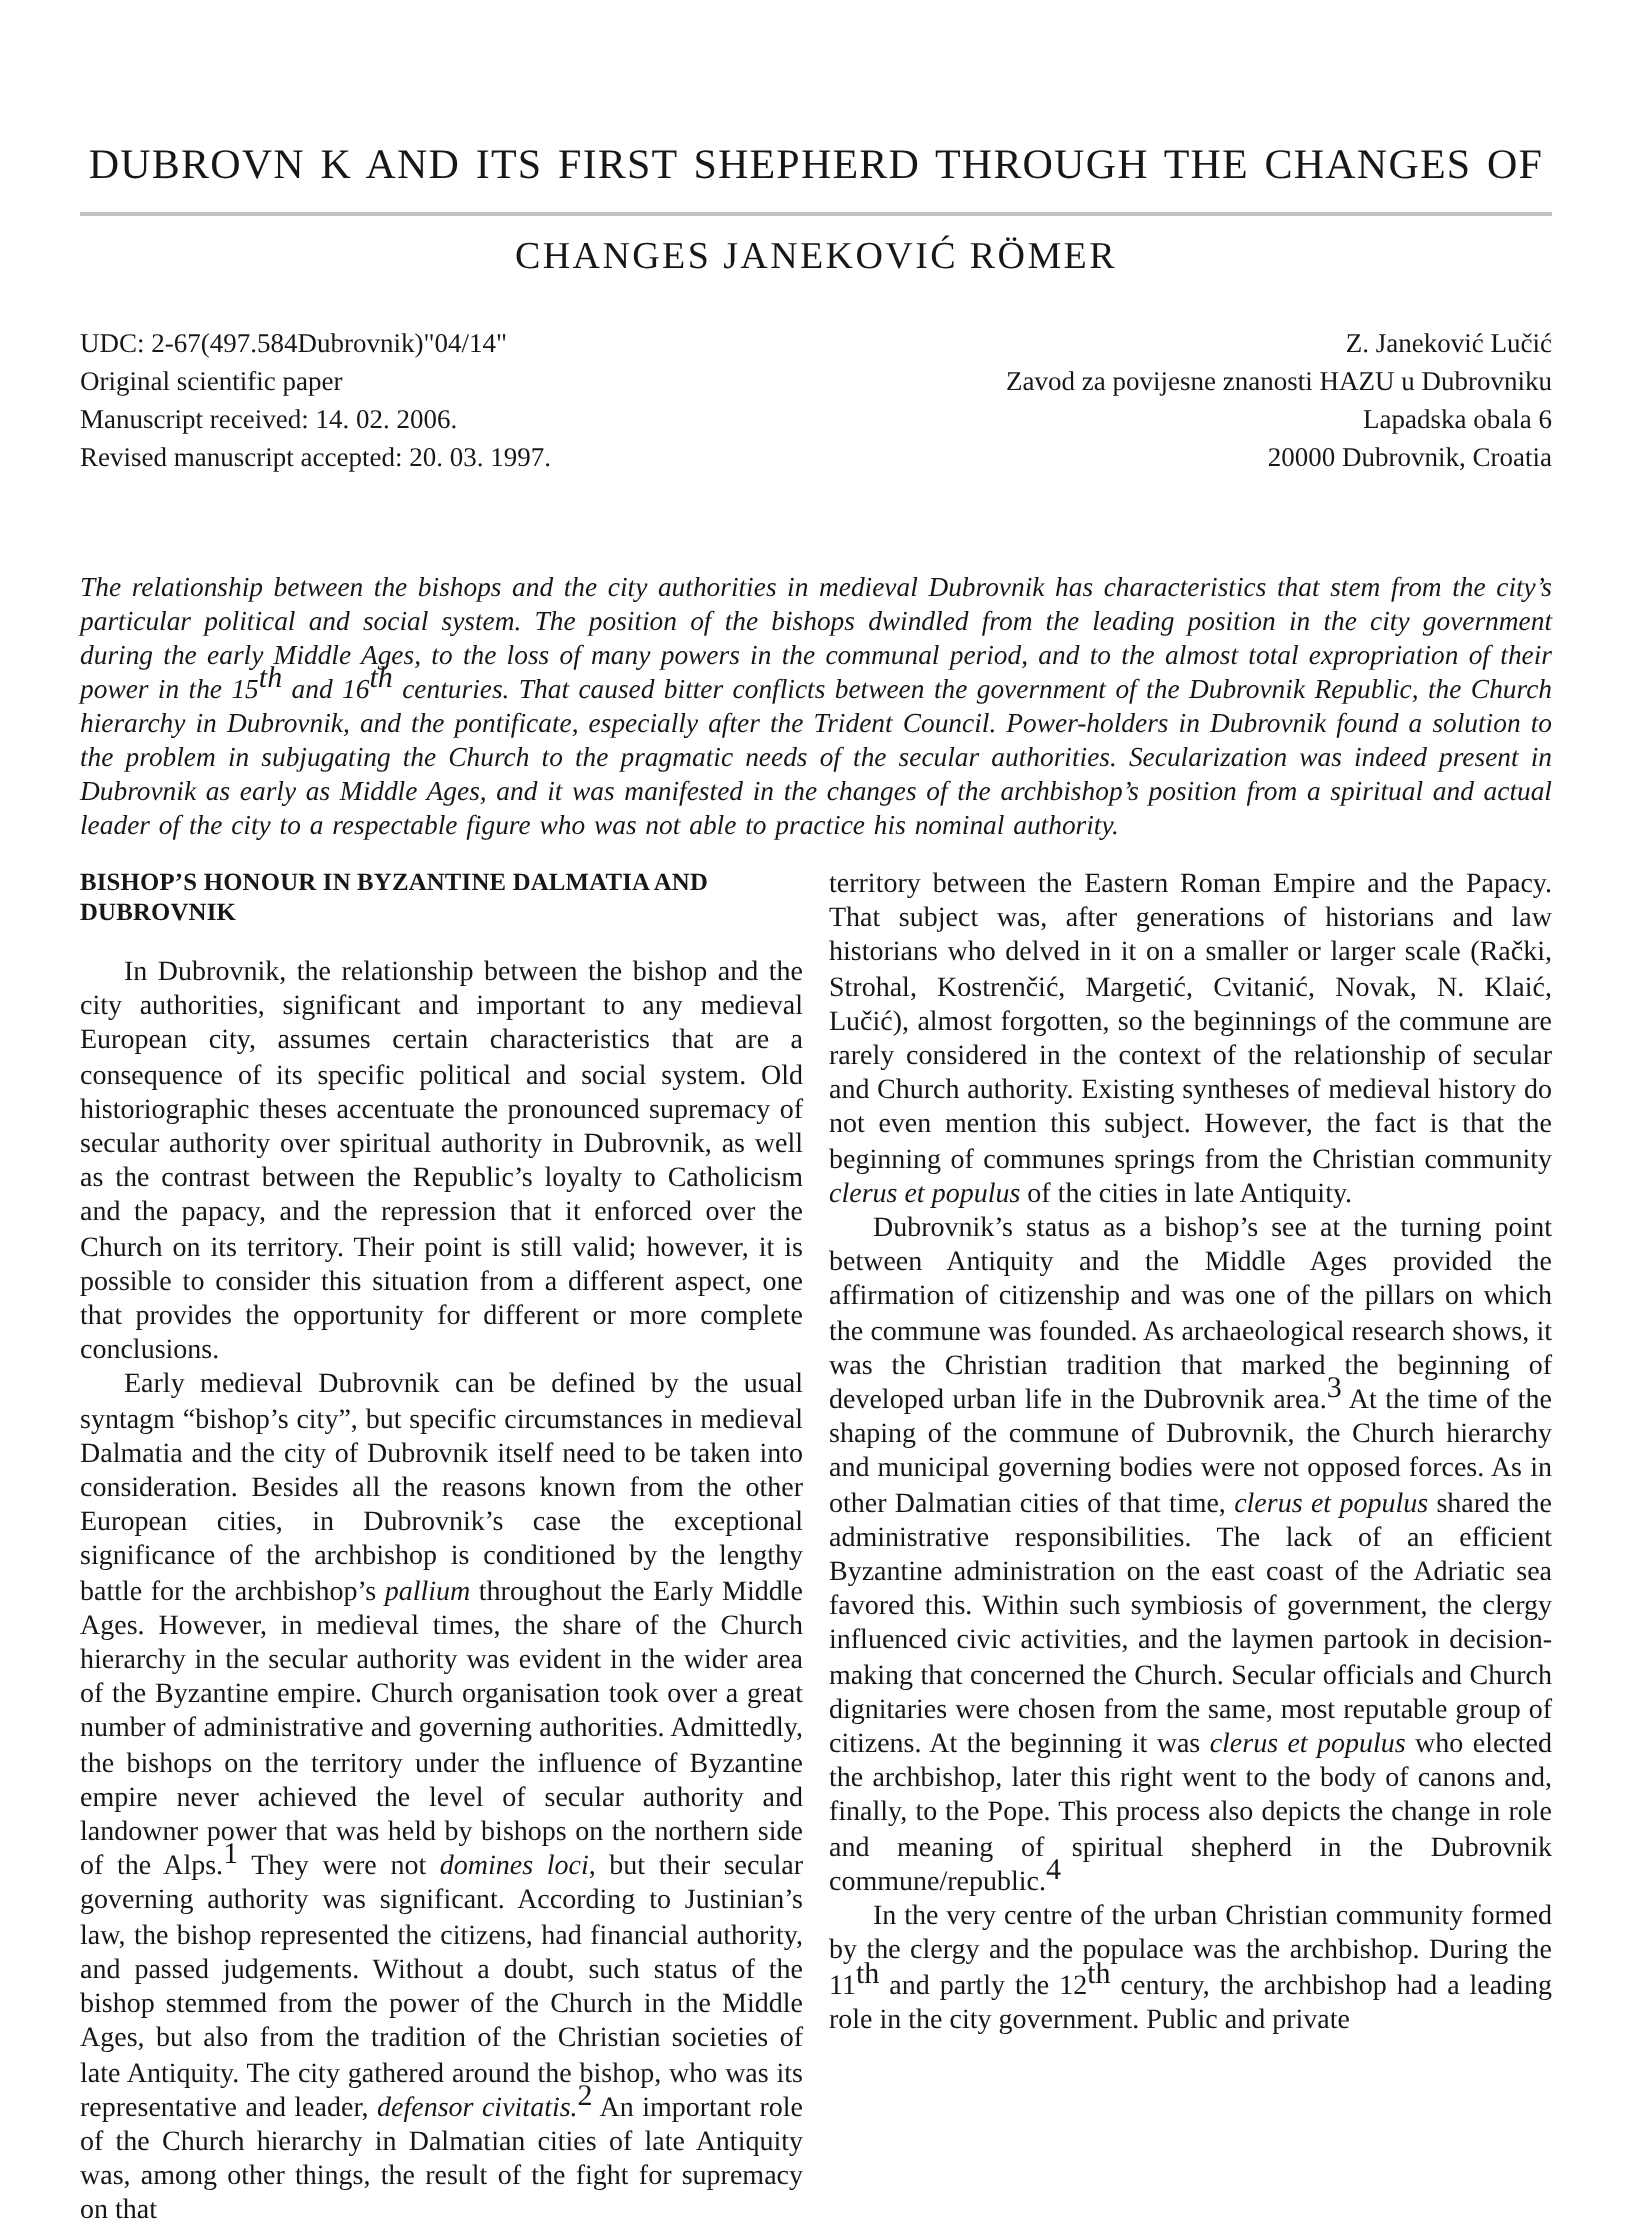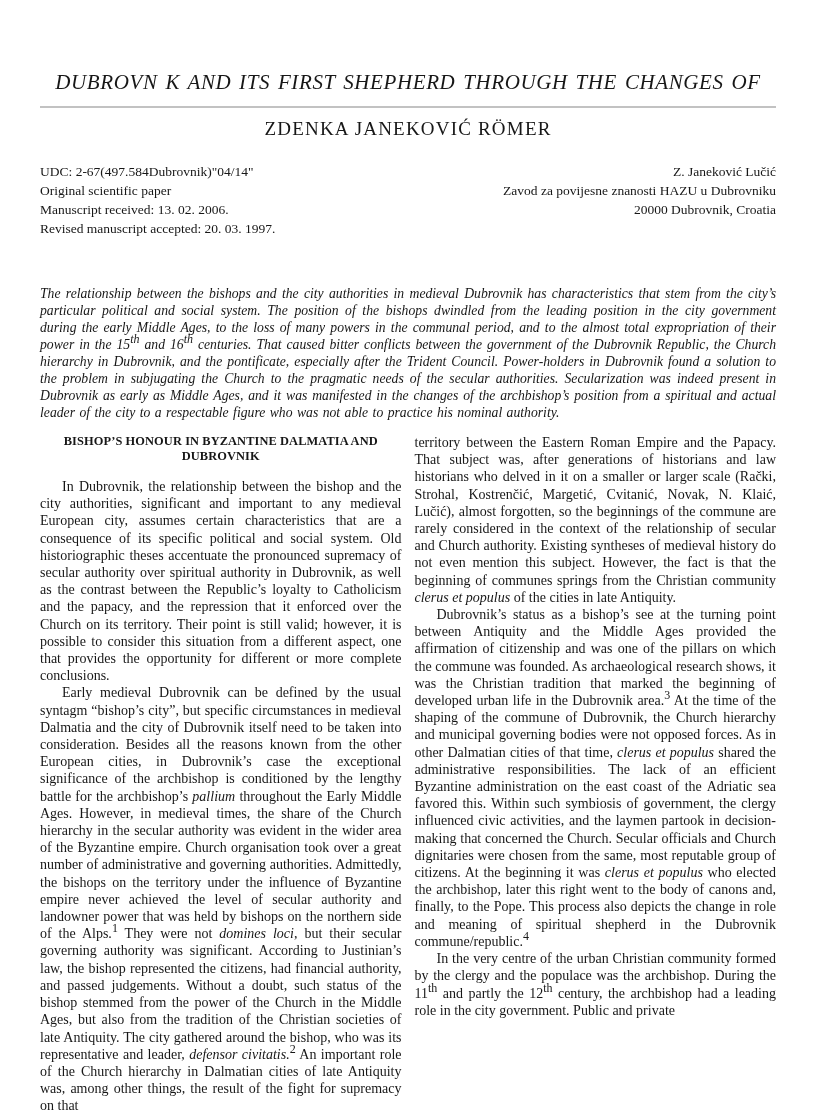--- a/index.html
+++ b/index.html
@@ -17,21 +17,20 @@
   }
   
   .title {
     margin: 0;
     text-align: center;
     font-size: 21px;
     font-weight: normal;
     letter-spacing: 0.6px;
     line-height: 25px;
     word-spacing: 2px;
-    font-style: italic;
   }
   .title-rule {
     border: none;
     border-top: 2px solid #c2c2c2;
     margin: 11px 0 9px 0;
   }
   .author {
     margin: 0;
     text-align: center;
     font-size: 19px;
@@ -70,51 +69,52 @@
     text-align: justify;
   }
   .col-heading {
     font-size: 12.4px;
     font-weight: bold;
     letter-spacing: 0.1px;
     margin: 10px 0 14px 0;
     text-align: left;
     line-height: 15px;
   }
-  .col-heading:first-child { margin-top: 0; text-align: center; }
+  .col-heading:first-child { margin-top: 0; }
   .col p { margin: 0; }
   .col p.indent { text-indent: 22px; }
   .i { font-style: italic; }
   sup {
-    font-size: 12px;
+    font-size: 15px;
     line-height: 0;
     vertical-align: super;
   }
 </style>
 </head>
 <body>
 
 <div class="page">
 
   <h1 class="title"><span>DUBROVN K AND ITS FIRST SHEPHERD THROUGH THE CHANGES OF</span><br></h1>
 
   <hr class="title-rule">
 
-  <h2 class="author">ZDENKA JANEKOVIĆ RÖMER</h2>
+  <h2 class="author">CHANGES JANEKOVIĆ RÖMER</h2>
 
   <div class="meta">
     <div class="meta-left">
       <div>UDC: 2-67(497.584Dubrovnik)"04/14"</div>
       <div>Original scientific paper</div>
-      <div>Manuscript received: 13. 02. 2006.</div>
+      <div>Manuscript received: 14. 02. 2006.</div>
       <div>Revised manuscript accepted: 20. 03. 1997.</div>
     </div>
     <div class="meta-right">
       <div>Z. Janeković Lučić</div>
       <div>Zavod za povijesne znanosti HAZU u Dubrovniku</div>
+      <div>Lapadska obala 6</div>
       <div>20000 Dubrovnik, Croatia</div>
     </div>
   </div>
 
   <div class="abstract"><span>The relationship between the bishops and the city authorities in medieval Dubrovnik has characteristics that stem from the city’s particular political and social system. The position of the bishops dwindled from the leading position in the city government during the early Middle Ages, to the loss of many powers in the communal period, and to the almost total expropriation of their power in the 15</span><sup>th</sup><span> and 16</span><sup>th</sup><span> centuries. That caused bitter conflicts between the government of the Dubrovnik Republic, the Church hierarchy in Dubrovnik, and the pontificate, especially after the Trident Council. Power-holders in Dubrovnik found a solution to the problem in subjugating the Church to the pragmatic needs of the secular authorities. Secularization was indeed present in Dubrovnik as early as Middle Ages, and it was manifested in the changes of the archbishop’s position from a spiritual and actual leader of the city to a respectable figure who was not able to practice his nominal authority.</span></div>
 
   <div class="columns">
     <div class="col">
         <h3 class="col-heading">BISHOP’S HONOUR IN BYZANTINE DALMATIA AND DUBROVNIK</h3>
         <p class="indent"><span>In Dubrovnik, the relationship between the bishop and the city authorities, significant and important to any medieval European city, assumes certain characteristics that are a consequence of its specific political and social system. Old historiographic theses accentuate the pronounced supremacy of secular authority over spiritual authority in Dubrovnik, as well as the contrast between the Republic’s loyalty to Catholicism and the papacy, and the repression that it enforced over the Church on its territory. Their point is still valid; however, it is possible to consider this situation from a different aspect, one that provides the opportunity for different or more complete conclusions.</span></p>

